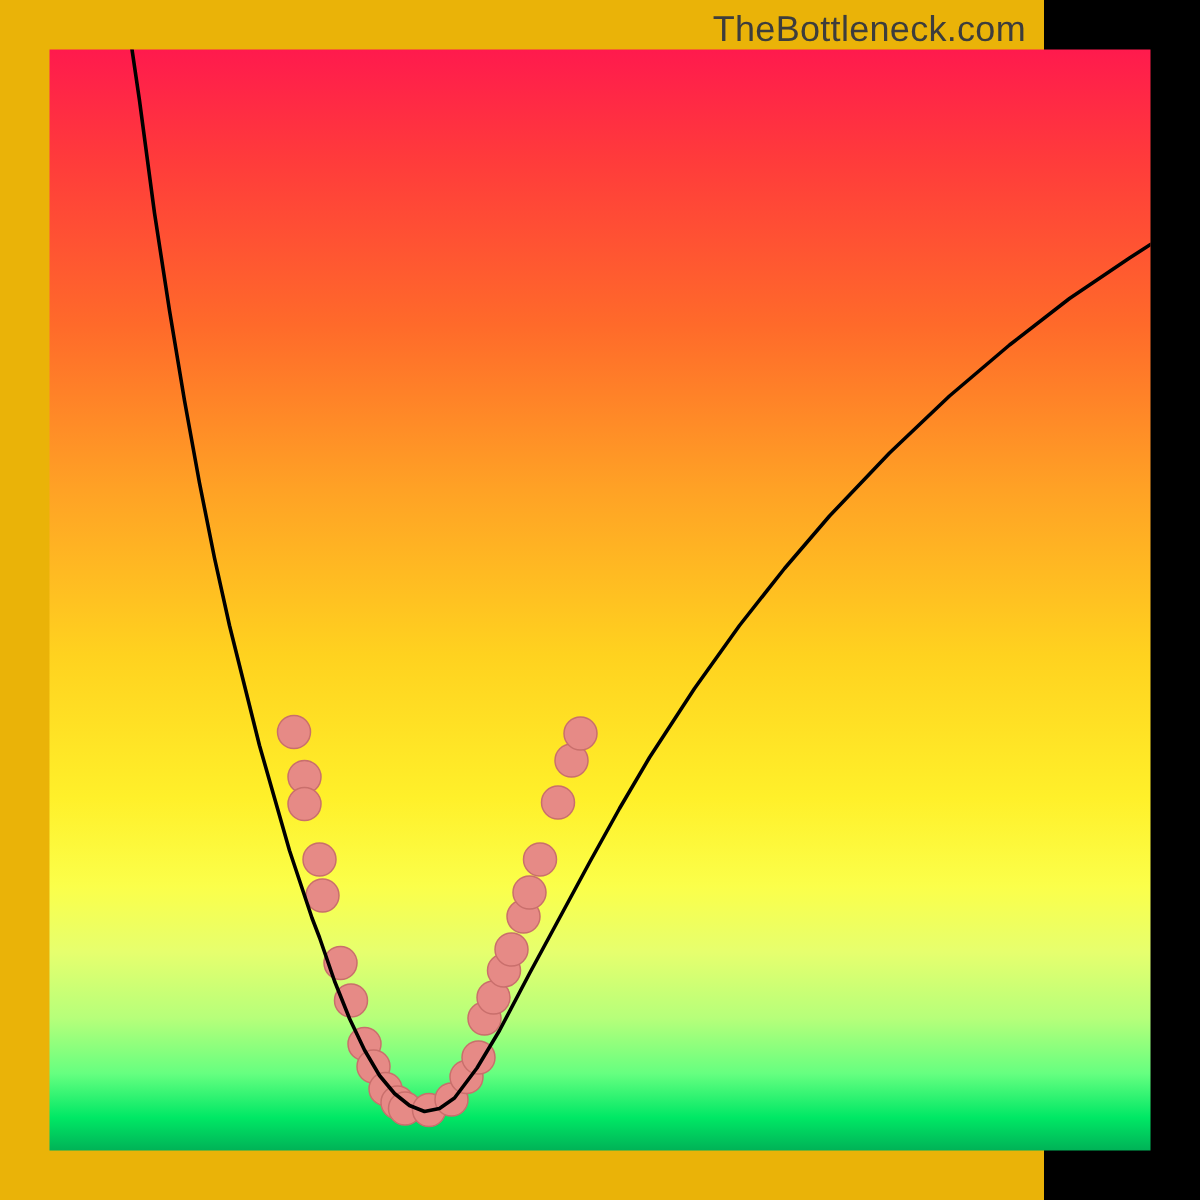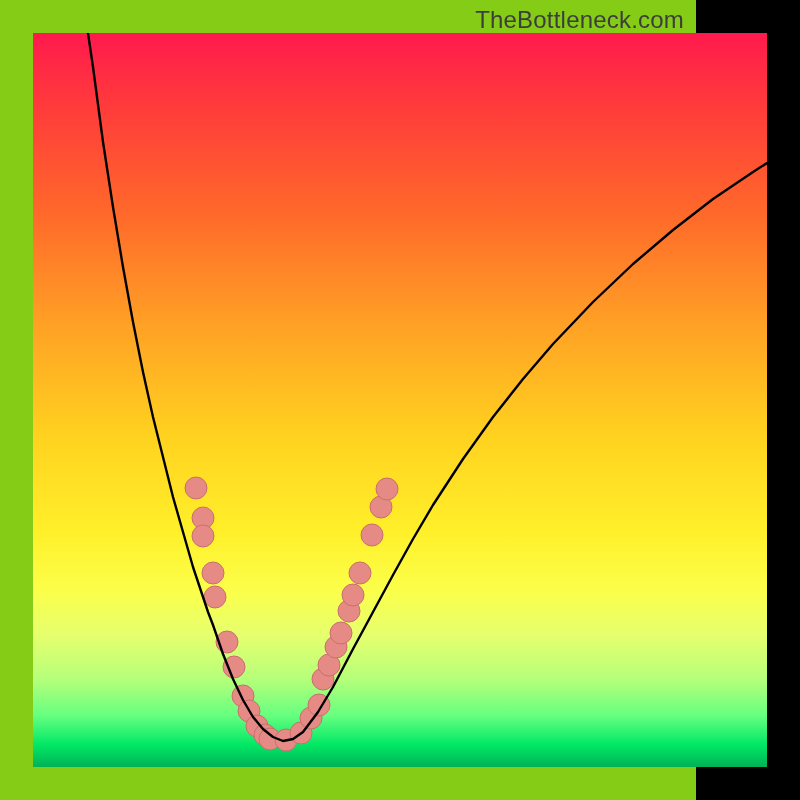--- a/index.html
+++ b/index.html
@@ -8,21 +8,21 @@
     width: 800px;
     height: 800px;
     overflow: hidden;
     background: #000;
     font-family: Arial, Helvetica, sans-serif;
   }
   .frame {
     position: relative;
     width: 696px;
     height: 800px;
-    background: #84cc16;
+    background: #eab308;
   }
   .plot {
     position: absolute;
     left: 33px;
     top: 33px;
     width: 734px;
     height: 734px;
     background: linear-gradient(
       to bottom,
       #ff1a4d 0%,

